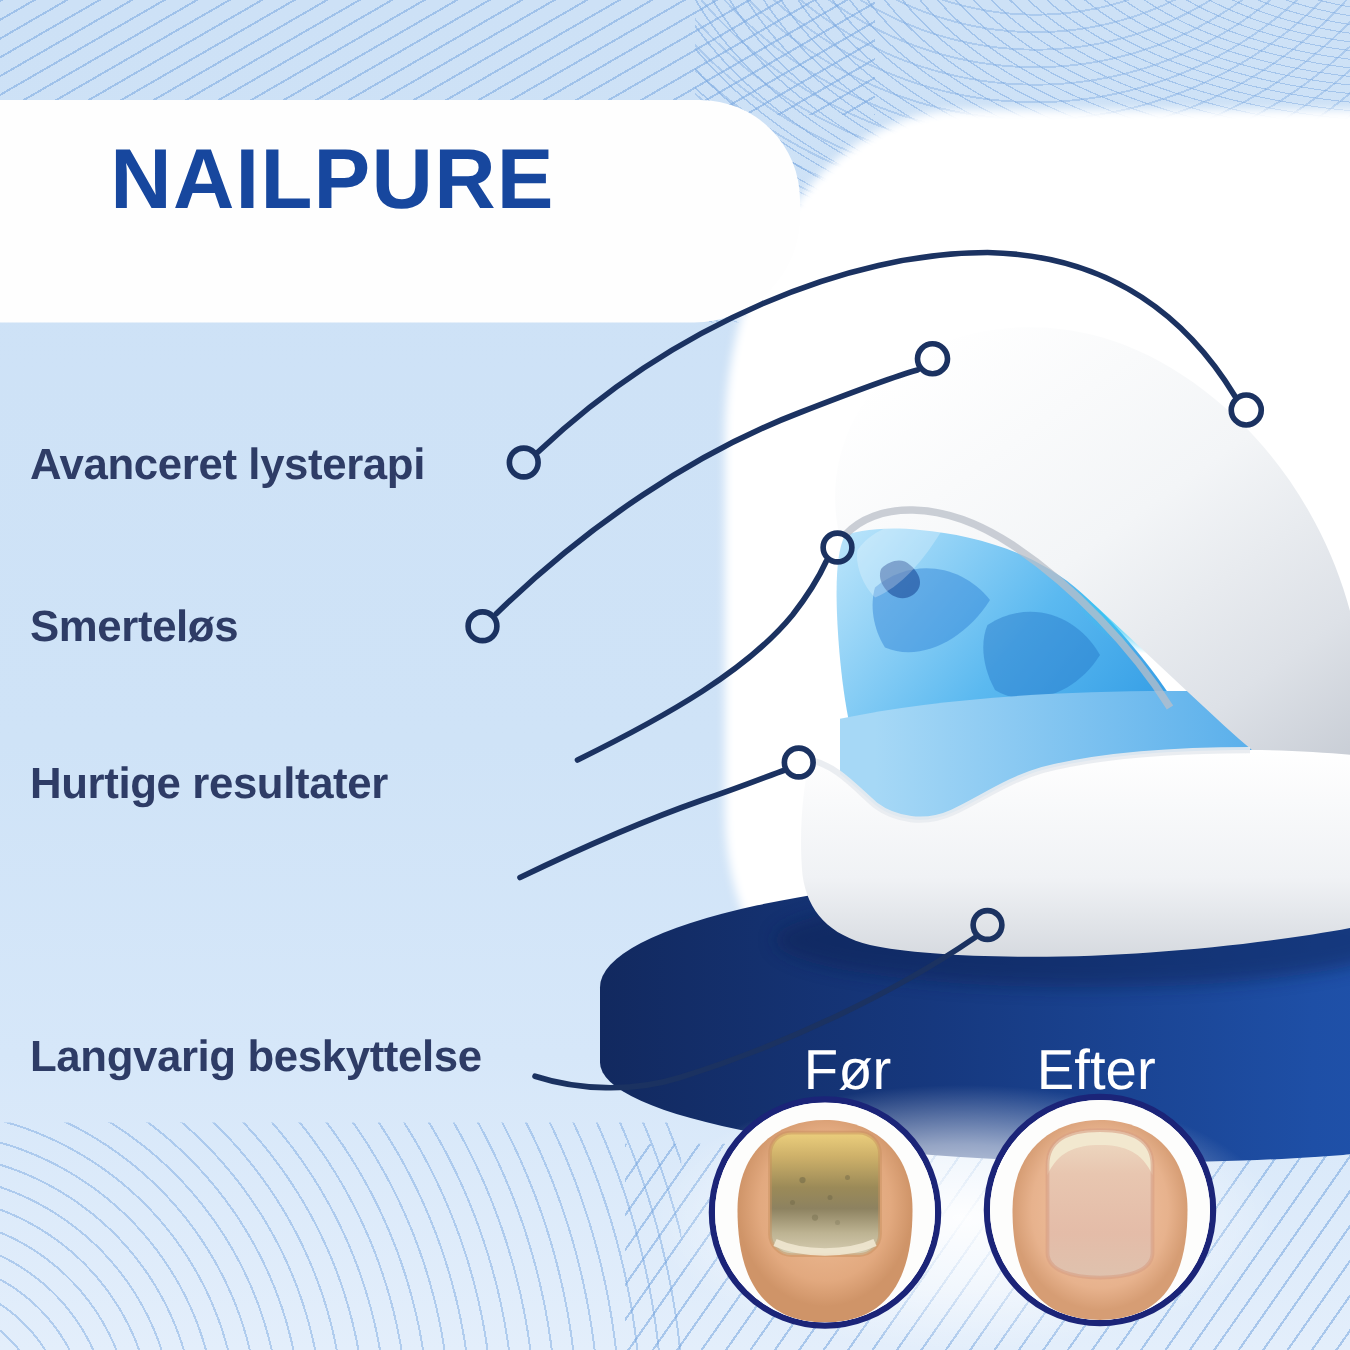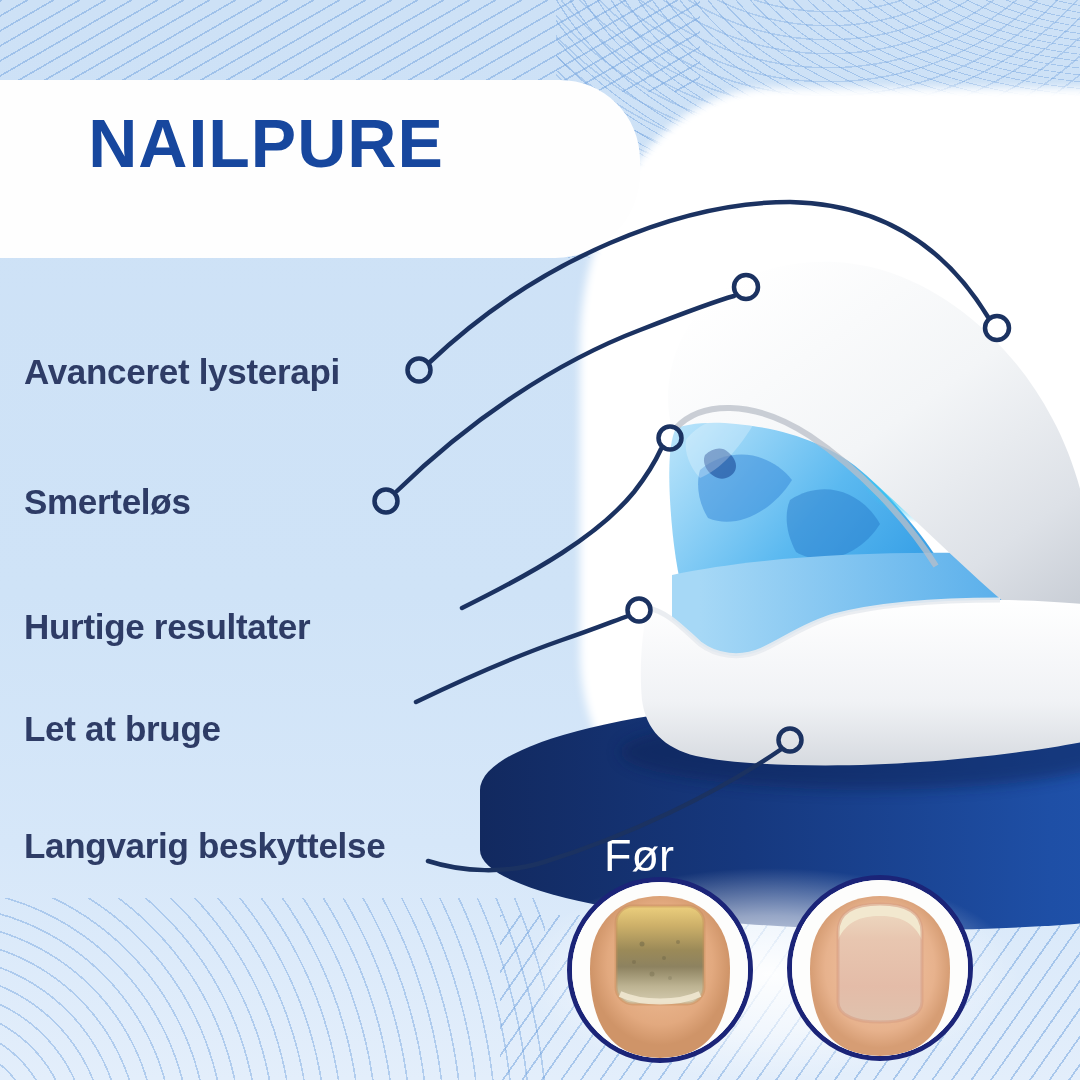--- a/index.html
+++ b/index.html
@@ -31,21 +31,21 @@
     border-radius:0 80px 85px 0;}
   .brand-title{left:0;top:104px;width:532px;text-align:center;
     font-size:68px;font-weight:700;letter-spacing:1px;color:#17479e;}
   .brand-subtitle{left:0;top:207px;width:532px;text-align:center;
     font-size:26px;font-weight:400;letter-spacing:-0.2px;color:#24406e;}
   
   .feature{left:24px;font-size:35px;font-weight:700;color:#2e3c66;letter-spacing:-0.3px;white-space:nowrap;text-align:center;}
   .f1{top:352px;} .f2{top:482px;} .f3{top:607px;} .f4{top:709px;} .f5{top:826px;}
   
   .ba-label{font-size:45px;font-weight:500;color:#ffffff;text-align:center;width:220px;}
-  .ba-for{left:529px;top:830px;} .ba-efter{left:767px;top:830px;}
+  .ba-for{left:568px;top:830px;} .ba-efter{left:767px;top:830px;}
   .nail{width:176px;height:176px;border:5px solid #1b2478;border-radius:50%;overflow:hidden;background:#fff;}
   .nail-before{left:567px;top:877px;} .nail-after{left:787px;top:875px;}
   svg{display:block;}
   .overlay{left:0;top:0;width:1080px;height:1080px;pointer-events:none;}
 </style>
 </head>
 <body>
 
 <div class="stage">
 
@@ -55,21 +55,20 @@
   <div class="abs wave wave-br"></div>
 
   <div class="abs blob"></div>
 
   <div class="abs card"></div>
   <div class="abs brand-title">NAILPURE</div>
 
   <div class="abs feature f1">Avanceret lysterapi</div>
   <div class="abs feature f2">Smerteløs</div>
   <div class="abs feature f3">Hurtige resultater</div>
-  <div class="abs feature f4">Let at bruge</div>
   <div class="abs feature f5">Langvarig beskyttelse</div>
 
   <svg class="abs overlay" viewBox="0 0 1080 1080" aria-hidden="true">
     <defs>
       <linearGradient id="pedGrad" gradientUnits="userSpaceOnUse" x1="480" y1="800" x2="1240" y2="800">
         <stop offset="0" stop-color="#12295f"></stop>
         <stop offset="0.35" stop-color="#16387e"></stop>
         <stop offset="0.75" stop-color="#1e4fa6"></stop>
         <stop offset="1" stop-color="#2257b4"></stop>
       </linearGradient>
@@ -123,20 +122,21 @@
 
       <path d="M672,430 C660,382 676,326 718,294 C756,265 820,252 882,270 C950,290 1014,346 1052,418 C1078,466 1090,520 1092,565 L1092,670 C1050,640 1005,605 968,570 C930,535 898,504 866,475 C830,442 780,428 736,424 C708,421 684,424 672,430 Z" fill="url(#lidGrad)"></path>
       <path d="M676,428 C700,402 752,398 810,436 C858,468 906,518 936,566" fill="none" stroke="#b9bfc8" stroke-width="6" opacity="0.75"></path>
 
       <path d="M648,608 C668,612 682,628 700,644 C716,656 740,660 762,650 C784,640 806,624 834,616 C880,604 940,600 1000,600 C1030,600 1060,602 1082,604 L1082,742 C1040,750 980,758 920,762 C840,768 740,766 696,756 C664,748 646,730 642,700 C639,668 642,630 648,608 Z" fill="url(#baseGrad)"></path>
       <path d="M648,608 C668,612 682,628 700,644 C716,656 740,660 762,650 C784,640 806,624 834,616 C880,604 940,600 1000,600" fill="none" stroke="#e8ebef" stroke-width="5" opacity="0.9"></path>
     </g>
   </svg>
 
   <div class="abs ba-label ba-for">Før</div>
+  <div class="abs ba-label ba-efter">Efter</div>
 
   <div class="abs haze" style="z-index:0;"></div>
 
   <div class="abs nail nail-before">
     <svg width="176" height="176" viewBox="0 0 176 176">
       <defs>
         <radialGradient id="skinB" cx="0.5" cy="0.42">
           <stop offset="0" stop-color="#f0c09a"></stop>
             <stop offset="0.75" stop-color="#e2a97f"></stop>
             <stop offset="1" stop-color="#cf9468"></stop>

